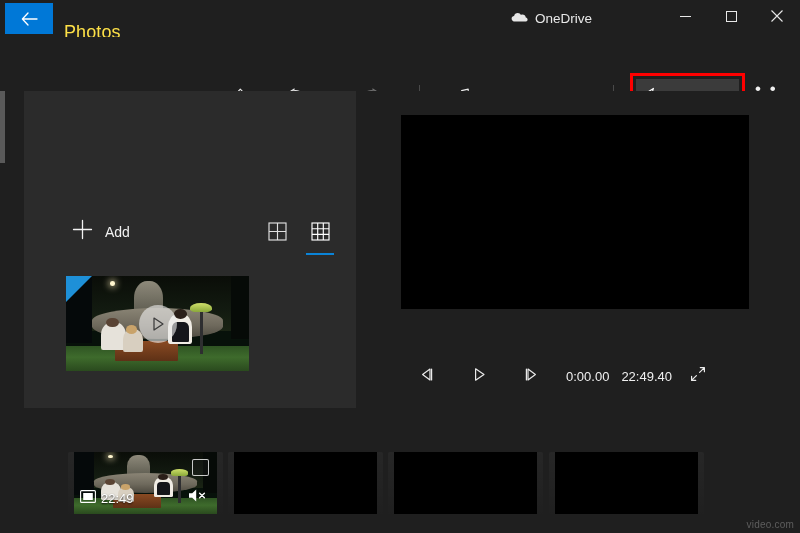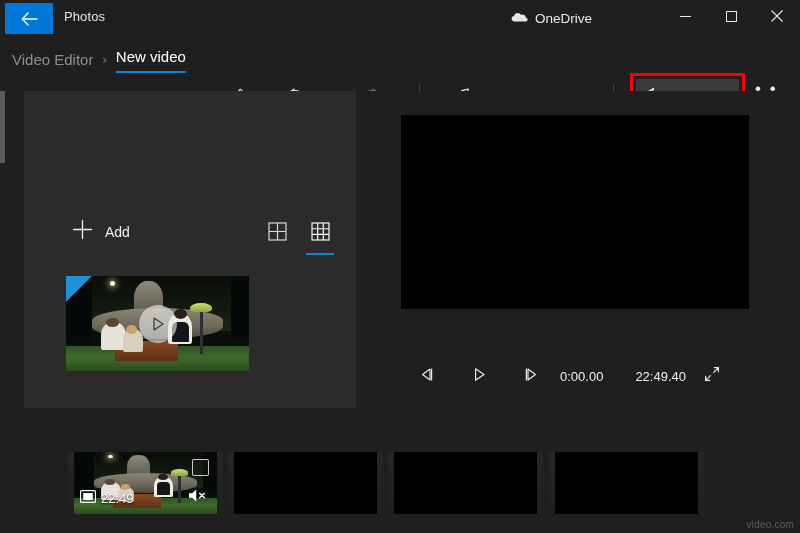--- a/index.html
+++ b/index.html
@@ -23,22 +23,22 @@
   }
   .back-btn {
     position: absolute; left: 5px; top: 3px;
     width: 48px; height: 31px;
     background: #0078d7;
     display: flex; align-items: center; justify-content: center;
     cursor: pointer;
   }
   .back-btn svg { display: block; }
   .photos-title {
-    position: absolute; left: 64px; top: 9px;
-    font-size: 13px; color: #e5e5e5;
+    position: absolute; left: 64px; top: 22px;
+    font-size: 18px; color: #fde047;
     letter-spacing: 0.1px;
   }
   .onedrive {
     position: absolute; left: 511px; top: 9px;
     display: flex; align-items: center; gap: 7px;
   }
   .onedrive-label { font-size: 13.5px; color: #e8e8e8; }
   .wincontrols {
     position: absolute; right: 0; top: 0;
     display: flex; height: 32px;
@@ -325,28 +325,20 @@
       </div>
       <div class="wc wc-close">
         <svg width="12" height="12" viewBox="0 0 12 12">
           <path d="M0.5 0.5 L11.5 11.5 M11.5 0.5 L0.5 11.5" stroke="#e8e8e8" stroke-width="1.1"></path>
         </svg>
       </div>
     </div>
   </div>
 
   <div class="cmdbar">
-    <div class="breadcrumb">
-      <span class="crumb-parent">Video Editor</span>
-      <span class="crumb-sep">›</span>
-      <span class="crumb-current-wrap">
-        <span class="crumb-current">New video</span>
-        <span class="crumb-underline"></span>
-      </span>
-    </div>
 
     <div class="tool-icon" style="left:217px;">
       <span>
         <svg width="19" height="19" viewBox="0 0 19 19">
           <path d="M13.3 2.2 L16.4 5.3 L6.1 15.6 L2.3 16.6 L3.3 12.8 Z" fill="none" stroke="#e8e8e8" stroke-width="1.15" stroke-linejoin="round"></path>
           <path d="M11.7 3.8 L14.8 6.9" stroke="#e8e8e8" stroke-width="1.15"></path>
         </svg>
       </span>
     </div>
 
@@ -488,22 +480,22 @@
       </span>
     </div>
     <div class="ctrl" style="margin-left:18px;">
       <span>
         <svg width="16" height="15" viewBox="0 0 16 15">
           <path d="M3.4 2 L3.4 13" stroke="#eaeaea" stroke-width="1.2" stroke-linecap="round"></path>
           <path d="M5 2 L12.4 7.5 L5 13 Z" fill="none" stroke="#eaeaea" stroke-width="1.2" stroke-linejoin="round"></path>
         </svg>
       </span>
     </div>
-    <div class="time" style="margin-left:12px;">0:00.00</div>
-    <div class="time" style="margin-left:32px;">22:49.40</div>
+    <div class="time" style="margin-left:18px;">0:00.00</div>
+    <div class="time" style="margin-left:12px;">22:49.40</div>
     <div class="ctrl" style="margin-left:9px;">
       <span>
         <svg width="16" height="16" viewBox="0 0 16 16">
           <path d="M9.6 6.4 L14.2 1.8 M10.3 1.6 L14.4 1.6 L14.4 5.7" fill="none" stroke="#eaeaea" stroke-width="1.2" stroke-linecap="round" stroke-linejoin="round"></path>
           <path d="M6.4 9.6 L1.8 14.2 M5.7 14.4 L1.6 14.4 L1.6 10.3" fill="none" stroke="#eaeaea" stroke-width="1.2" stroke-linecap="round" stroke-linejoin="round"></path>
         </svg>
       </span>
     </div>
   </div>
 

